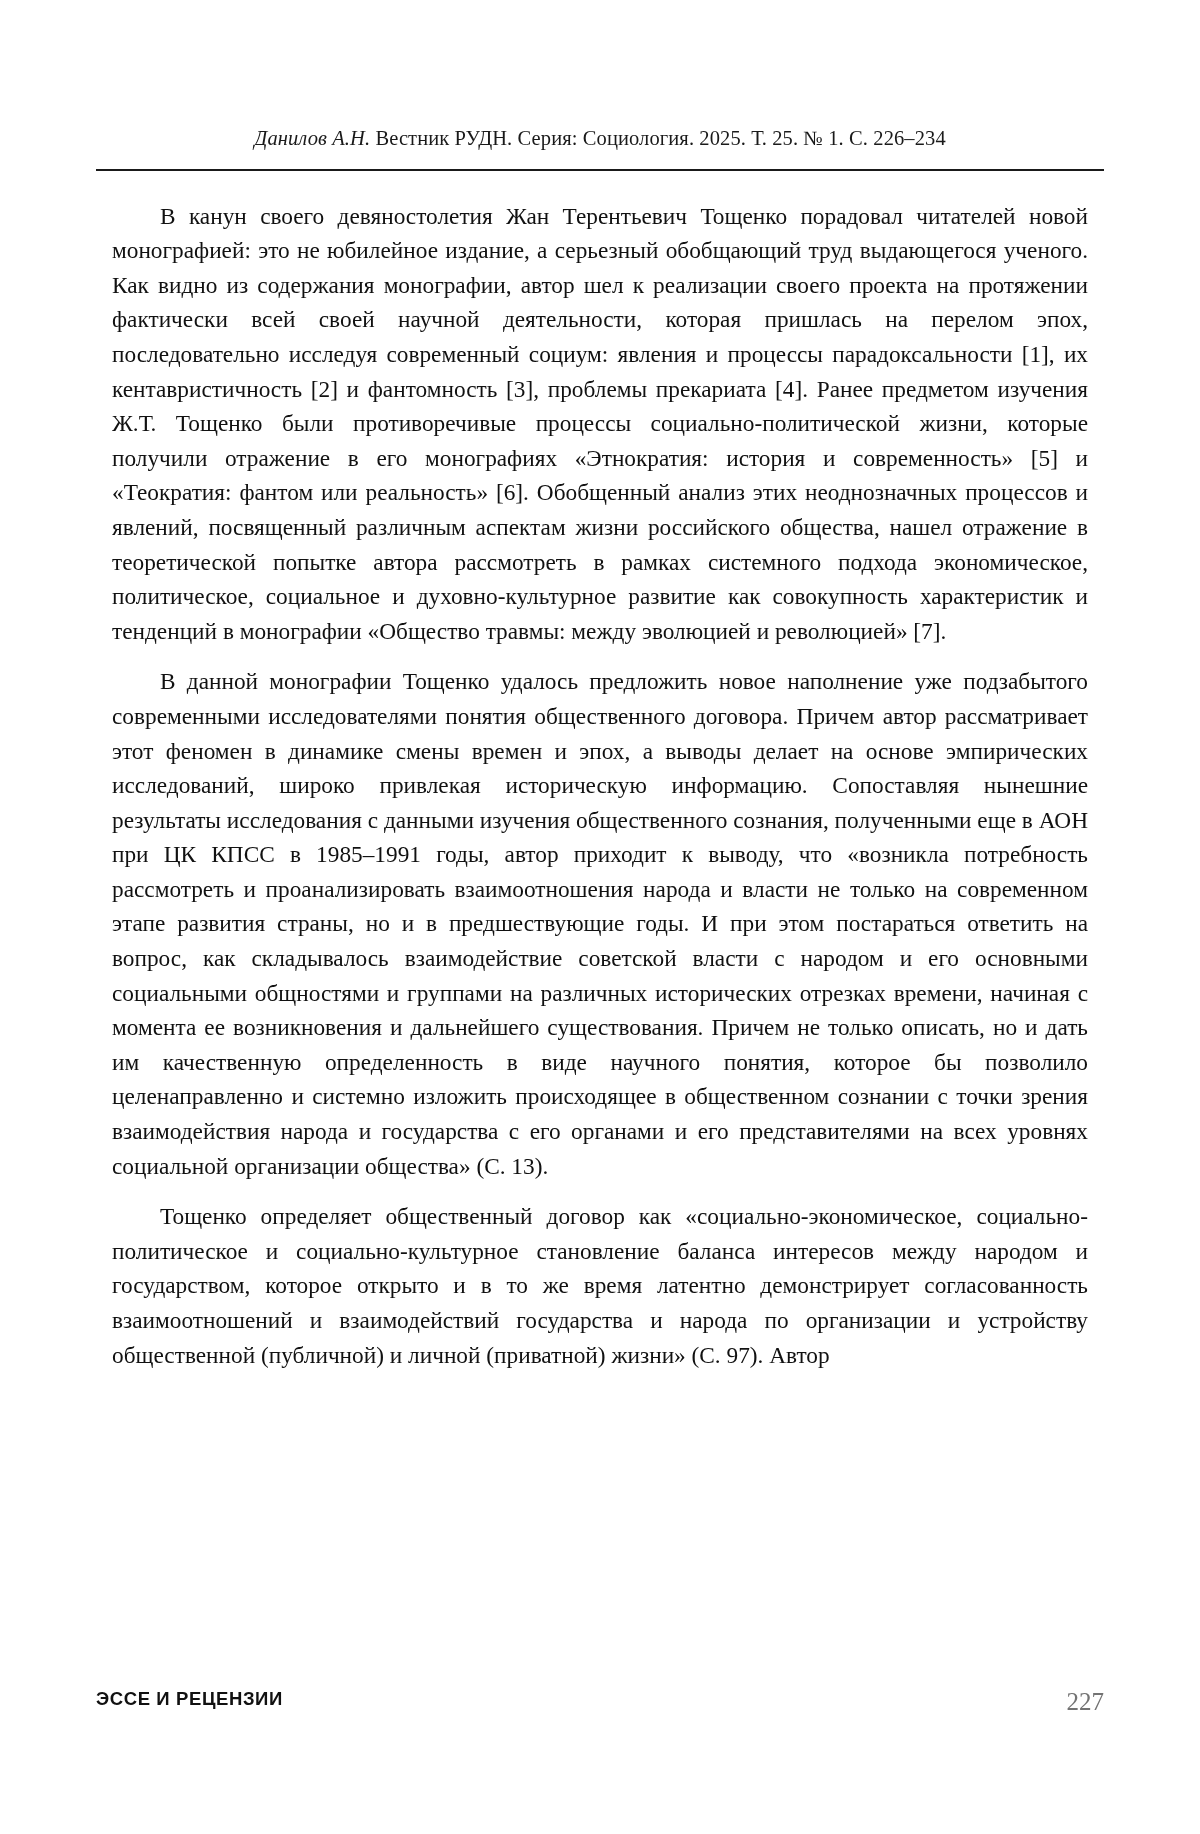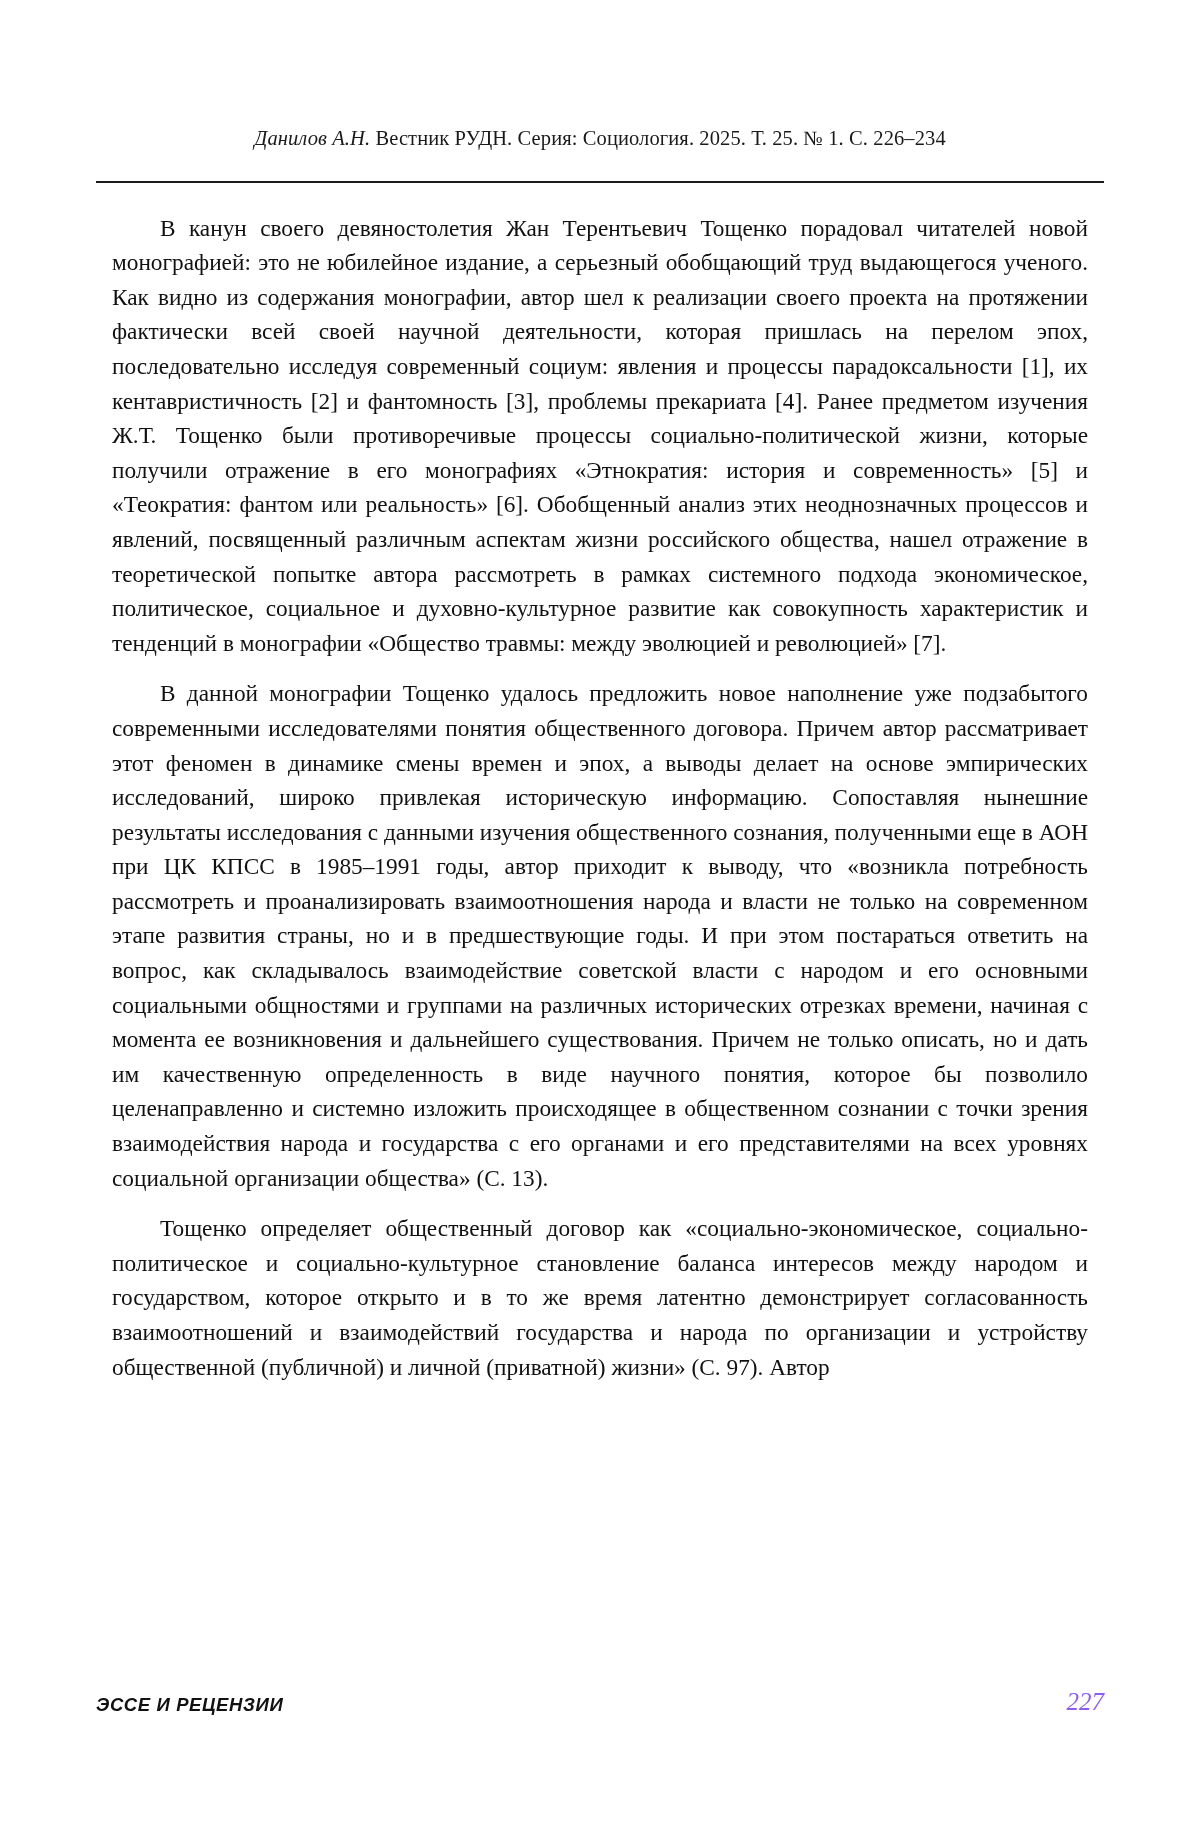--- a/index.html
+++ b/index.html
@@ -21,21 +21,21 @@
     position: absolute;
     left: 96px;
     top: 126px;
     width: 1008px;
   }
   .running-head {
     font-size: 20.5px;
     line-height: 1.2;
     text-align: center;
     color: #1a1a1a;
-    padding-bottom: 30px;
+    padding-bottom: 18px;
     letter-spacing: 0.1px;
   }
   .running-head .author {
     font-style: italic;
   }
   .rule {
     border: 0;
     border-top: 2px solid #1a1a1a;
     margin: 0 0 28px 0;
     width: 100%;
@@ -49,34 +49,33 @@
     text-indent: 48px;
     hyphens: manual;
     color: #111111;
   }
   .footer {
     position: absolute;
     left: 96px;
     right: 96px;
     bottom: 118px;
     display: flex;
-    align-items: flex-end;
+    align-items: flex-start;
     justify-content: space-between;
-    font-style: italic;
   }
   .footer-label {
     font-family: "Liberation Sans", "DejaVu Sans", sans-serif;
     font-size: 18.5px;
     font-weight: 700;
     letter-spacing: 0.6px;
     color: #111111;
   }
   .footer-page {
     font-size: 25px;
-    color: #8b5cf6;
+    color: #737373;
   }
 </style>
 </head>
 <body>
 
 <div class="page">
 
   <div class="content">
 
     <div class="running-head">

